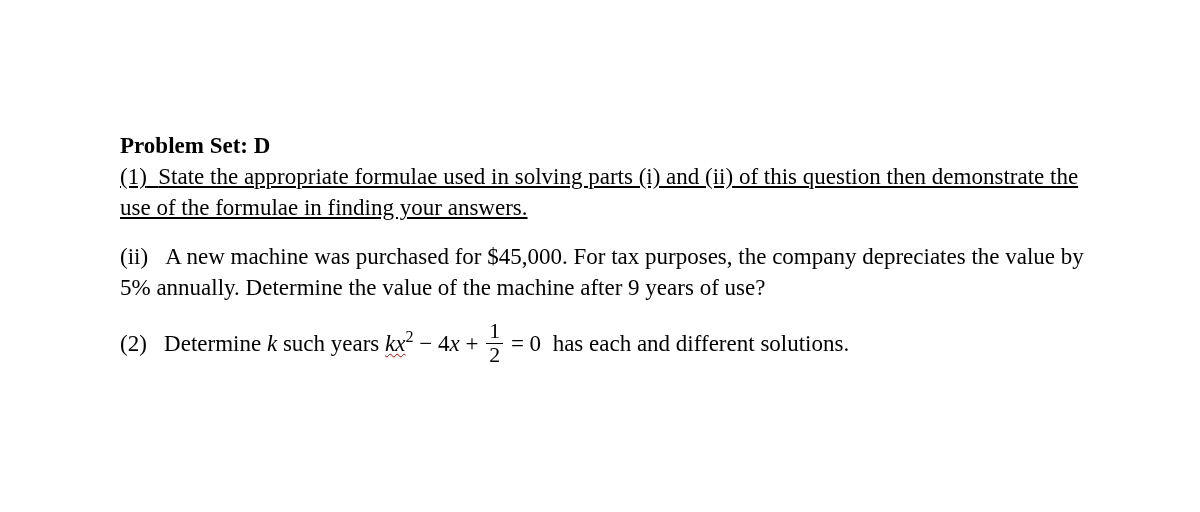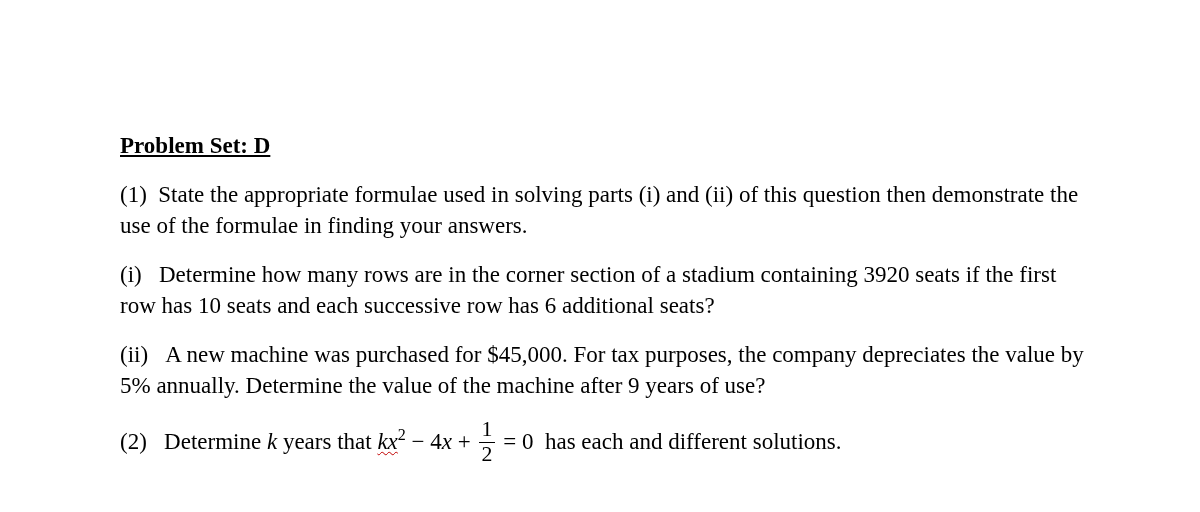--- a/index.html
+++ b/index.html
@@ -14,22 +14,21 @@
       font-family: "Times New Roman", Times, serif;
       color: #000000;
     }
     .page {
       padding: 130px 110px 20px 120px;
       font-size: 23px;
       line-height: 1.35;
     }
     .title {
       font-weight: bold;
-      margin-bottom: 18px;
-      text-decoration: underline;
+      margin-bottom: 0;
     }
     .para {
       margin-bottom: 18px;
     }
     .math-i {
       font-style: italic;
       font-family: "Times New Roman", Times, serif;
     }
     .underline-wavy {
       text-decoration: underline wavy #c00000;
@@ -58,38 +57,36 @@
     }
     .frac .den {
       display: block;
       padding: 1px 3px 0 3px;
     }
     .eqline {
       line-height: 2.0;
     }
     .indent-hang {
       padding-left: 0;
+      text-decoration: underline;
     }
   </style>
 </head>
 <body>
 
 <div class="page">
 
   <div class="title">Problem Set: D</div>
 
   <div class="para indent-hang">
     <span>(1)</span>&nbsp;&nbsp;<span>State the appropriate formulae used in solving parts (i) and (ii) of this question then demonstrate the use of the formulae in finding your answers.</span>
   </div>
 
-  <div class="para">
-    <span>(i)</span>&nbsp;&nbsp;&nbsp;<span>Determine how many rows are in the corner section of a stadium containing 3920 seats if the first row has 10 seats and each successive row has 6 additional seats?</span>
-  </div>
 
   <div class="para">
     <span>(ii)</span>&nbsp;&nbsp;&nbsp;<span>A new machine was purchased for $45,000. For tax purposes, the company depreciates the value by 5% annually. Determine the value of the machine after 9 years of use?</span>
   </div>
 
   <div class="para eqline">
-    <span>(2)</span>&nbsp;&nbsp;&nbsp;<span>Determine </span><span class="math-i">k</span><span> years that </span><span class="math-i underline-wavy">kx</span><sup>2</sup><span> − 4</span><span class="math-i">x</span><span> + </span><span class="frac"><span class="num">1</span><span class="den">2</span></span><span> = 0</span>&nbsp;<span> has each and different solutions.</span>
+    <span>(2)</span>&nbsp;&nbsp;&nbsp;<span>Determine </span><span class="math-i">k</span><span> such years </span><span class="math-i underline-wavy">kx</span><sup>2</sup><span> − 4</span><span class="math-i">x</span><span> + </span><span class="frac"><span class="num">1</span><span class="den">2</span></span><span> = 0</span>&nbsp;<span> has each and different solutions.</span>
   </div>
 
 </div>
 
 </body></html>

